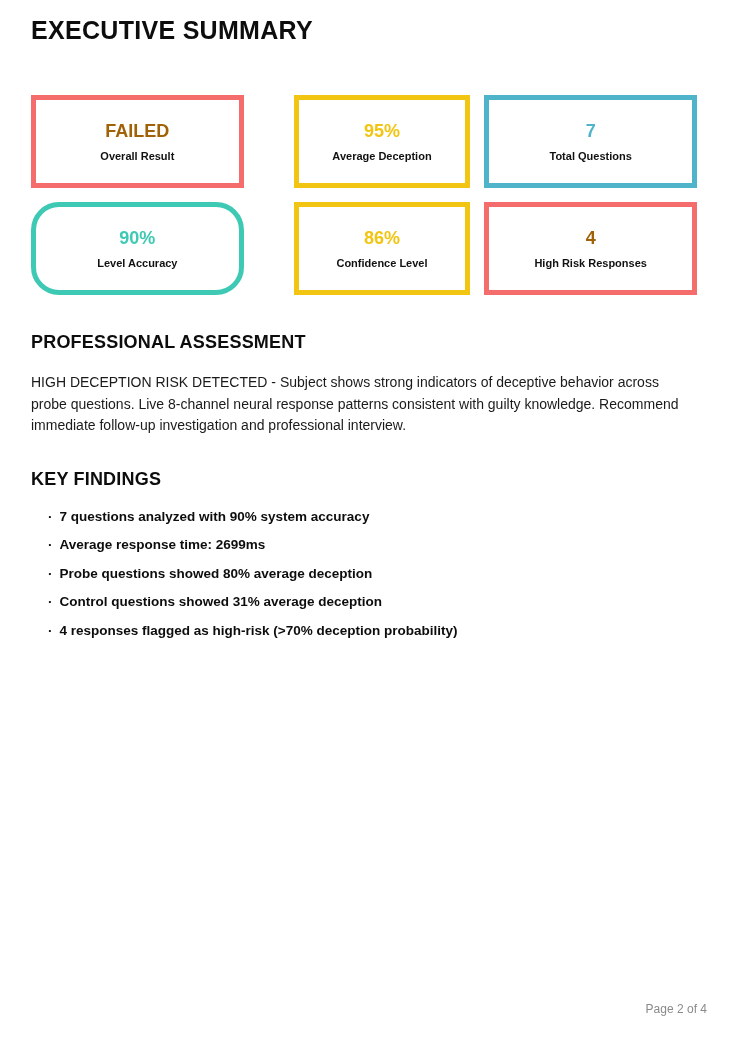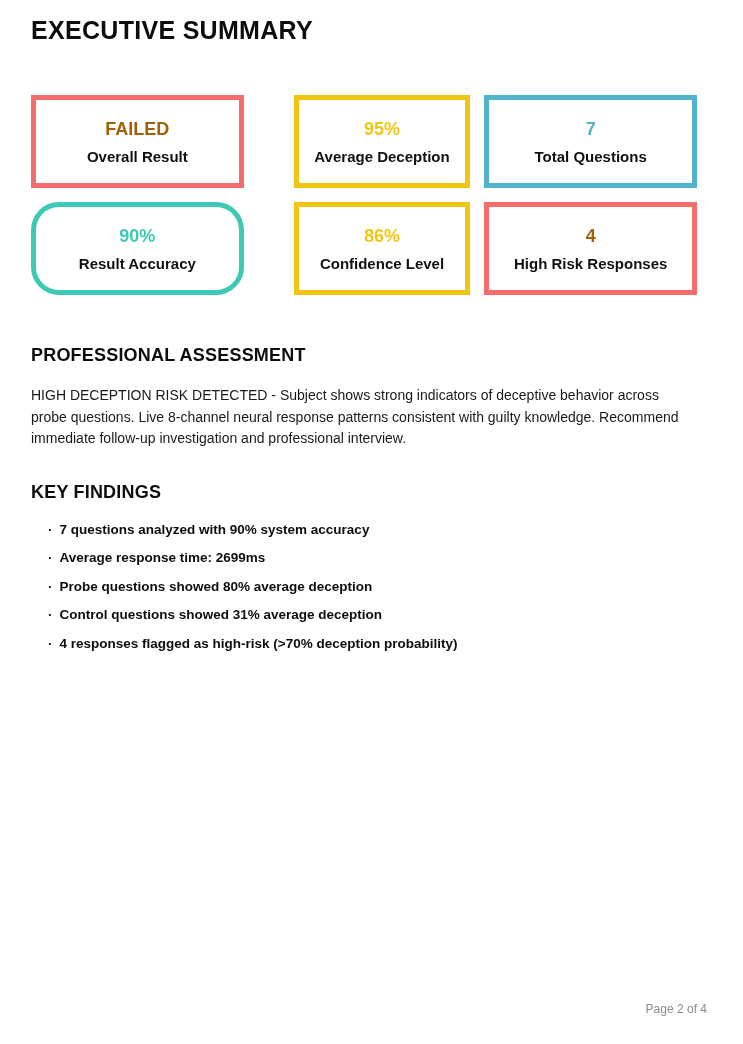--- a/index.html
+++ b/index.html
@@ -40,42 +40,42 @@
     justify-content: center;
     gap: 11px;
     text-align: center;
   }
   .card-value {
     font-size: 18px;
     font-weight: bold;
     line-height: 1;
   }
   .card-label {
-    font-size: 15px;
+    font-size: 11px;
     font-weight: bold;
     color: #111111;
     line-height: 1;
   }
   .card-red    { border-color: #F56C6C; }
   .card-red    .card-value { color: #a16207; }
   .card-yellow { border-color: #F2C512; margin-left: 36px; }
   .card-yellow .card-value { color: #F2C512; }
   .card-teal   { border-color: #4FB3C9; }
   .card-teal   .card-value { color: #4FB3C9; }
   .card-green  { border-color: #3EC9B4; border-radius: 28px; }
   .card-green  .card-value { color: #3EC9B4; }
 
   .section-heading {
     font-size: 18px;
     font-weight: bold;
     letter-spacing: 0.2px;
     color: #0d0d0d;
     line-height: 21px;
   }
-  .assessment-heading { margin-top: 50px; }
+  .assessment-heading { margin-top: 37px; }
   .assessment-body {
     margin-top: 19px;
     font-size: 14px;
     line-height: 21.5px;
     color: #1a1a1a;
     max-width: 648px;
   }
   .findings-heading { margin-top: 32px; }
   .findings-list {
     margin-top: 20px;
@@ -121,21 +121,21 @@
       <div class="card-label">Average Deception</div>
     </div>
 
     <div class="card card-teal">
       <div class="card-value">7</div>
       <div class="card-label">Total Questions</div>
     </div>
 
     <div class="card card-green">
       <div class="card-value">90%</div>
-      <div class="card-label">Result Accuracy</div>
+      <div class="card-label">Level Accuracy</div>
     </div>
 
     <div class="card card-yellow">
       <div class="card-value">86%</div>
       <div class="card-label">Confidence Level</div>
     </div>
 
     <div class="card card-red">
       <div class="card-value">4</div>
       <div class="card-label">High Risk Responses</div>

